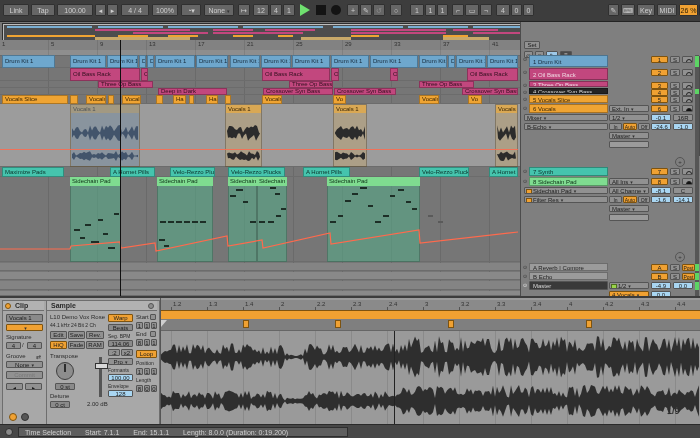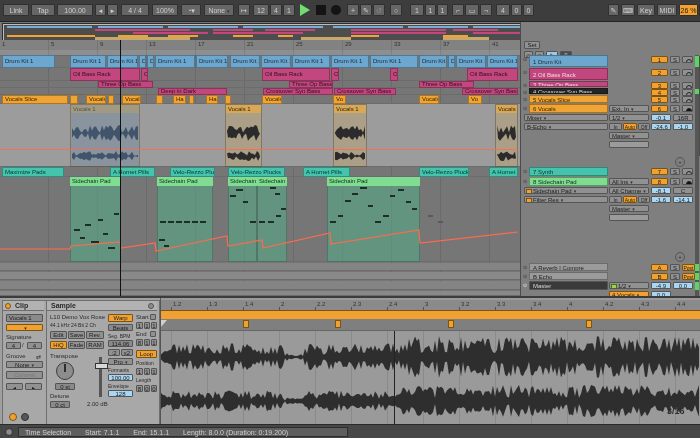--- a/index.html
+++ b/index.html
@@ -546,21 +546,21 @@
           <div style="position: absolute; left: 406px; top: 0px; width: 1px; height: 93px; background: rgba(0, 0, 0, 0.1);"></div>
           <div style="position: absolute; left: 442px; top: 0px; width: 1px; height: 93px; background: rgba(0, 0, 0, 0.1);"></div>
           <div style="position: absolute; left: 478px; top: 0px; width: 1px; height: 93px; background: rgba(0, 0, 0, 0.1);"></div>
           <div style="position: absolute; left: 514px; top: 0px; width: 1px; height: 93px; background: rgba(0, 0, 0, 0.1);"></div>
           <svg width="540" height="93" style="left: 0px; top: 0px;">
             <path d="M0,23.5 L2,21.5625490211778 L4,20.01048250860731 L6,20.476319456829515 L8,19.352180879846856 L10,18.723848245863337 L12,13.668164117290871 L14,13.542753651090607 L16,22.496454622552847 L18,13.95381542013638 L20,21.293423558658105 L22,15.365485039721534 L24,19.898173271561973 L26,13.244710571128962 L28,22.34389594559252 L30,22.22519948488116 L32,12.903697971785732 L34,18.096256108101443 L36,13.862289071338637 L38,15.041134091810818 L40,19.231237438532844 L42,14.038262424914137 L44,22.410456154284475 L46,18.0771174513211 L48,16.403205102666107 L50,19.360067743815307 L52,21.776055779897433 L54,22.55588992480625 L56,18.12657073821174 L58,21.961318565736292 L60,22.631697501416056 L62,13.421705197873962 L64,18.086705116802477 L66,15.836300747407222 L68,21.047019438170537 L70,12.553740653383102 L72,12.616703389958275 L74,21.80537705004099 L76,22.07666488875111 L78,18.25160689606855 L80,21.914420313296432 L82,13.476373273078934 L84,16.77404064572329 L86,13.11938693207776 L88,15.202970488964638 L90,15.688600266483263 L92,19.746814021076716 L94,18.175317303455813 L96,21.167050217565702 L98,19.230449053990014 L100,23.260331332343412 L102,16.318545287400866 L104,23.325778702988373 L106,20.601658609688457 L108,23.028316777239525 L110,15.558373373911309 L112,22.843586527473235 L114,16.923409189425 L116,23.17792373146949 L118,15.108237237473077 L120,13.947435450951161 L122,17.611912780514103 L124,24.817817983433635 L126,22.31229297240352 L128,24.550136423148068 L130,23.63947856785926 L132,24.15000324090288 L134,25.095552226962717 L136,24.974858074102485 L138,24.29412350673224 L140,23.179279749404305 L142,24.939549277238257 L144,17.55202088110309 L146,22.448171745614673 L148,13.498230777498975 L150,12.898229385631566 L152,15.59110337504535 L154,19.035396945299 L156,14.424897175260412 L158,17.387383510627842 L160,17.60680865489121 L162,23.21450930734136 L164,23.20149525715169 L166,20.53528468550212 L168,13.140172194489423 L170,19.43670873272913 L172,13.750057721355688 L174,21.600639172293086 L176,19.693966205821198 L178,22.33643675786152 L180,21.022999345535936 L182,16.070494908461114 L184,16.402783595767687 L186,15.922720162685437 L188,21.320707958962885 L190,19.656020721384266 L192,16.58914881097735 L194,12.722941904736217 L196,17.10796172304981 L198,21.563243056461943 L200,14.037694988466683 L202,21.77048005513643 L204,21.483079479247863 L206,16.23554171925565 L208,17.891265265373477 L210,15.348163465479956 L212,19.8020871503104 L214,14.30727643442151 L216,19.788519704947248 L218,16.444138721359195 L220,20.165271724450577 L222,19.195500159323274 L224,14.779202021505625 L226,13.012918576176162 L228,12.539374988380587 L230,21.127779750670015 L232,12.586555218971625 L234,20.875679703534843 L236,17.744690355124476 L238,22.73718104296495 L240,13.989542903274241 L242,19.68300041806783 L244,13.150247211546594 L246,20.15098938375595 L248,7.824327327948595 L250,16.439230610221784 L252,11.117196135429184 L254,5.411774068946759 L256,9.88645776365738 L258,7.452338866590797 L260,21.641659891972814 L262,20.925732215494282 L264,16.906154812189197 L266,16.086120856795603 L268,14.382842173679636 L270,19.792544612204438 L272,21.187708807929177 L274,9.436515945271957 L276,21.164897004885642 L278,5.364234215776378 L280,12.320120339815002 L282,10.891929908232486 L284,21.10772825973436 L286,21.157919158494042 L288,8.13348740242509 L290,11.575313969159469 L292,11.649188183157094 L294,19.860258119191712 L296,16.697499663804045 L298,19.38251299848962 L300,6.368183478582431 L302,21.072479781081892 L304,9.221360411273235 L306,17.5410956282637 L308,16.860604705874422 L310,10.231187208395612 L312,12.112985780195867 L314,12.978012409555594 L316,9.497265036209864 L318,10.066774860561235 L320,10.931707223600096 L322,6.780224817796626 L324,14.98600465170748 L326,8.111470451182687 L328,8.12009369588959 L330,16.90931677191547 L332,21.336882145909478 L334,21.992206288885427 L336,18.829875097916375 L338,7.003761576226861 L340,19.988629852494796 L342,19.074598571077466 L344,8.595364104207373 L346,6.48413167929175 L348,11.527591548473719 L350,6.4985354813441525 L352,19.238310978269872 L354,7.7831768943811745 L356,17.241321490319024 L358,15.54283967781448 L360,8.021112586260276 L362,7.013034136559508 L364,11.513096944679637 L366,14.6109675789412 L368,21.414111575982314 L370,8.08723366657432 L372,7.509572659029434 L374,11.788735104675562 L376,12.003054659001918 L378,17.54723831881332 L380,16.3483012103773 L382,7.415853307171709 L384,15.40261917025582 L386,13.932558301594508 L388,8.603714265526651 L390,19.434565385615134 L392,9.93393670603291 L394,15.218443687650142 L396,6.256450090559518 L398,17.05841665654334 L400,5.432204335281131 L402,10.048356196369422 L404,8.083668383694746 L406,20.950632246803433 L408,10.495870349948472 L410,12.434974004655032 L412,16.65951311628433 L414,8.184016177190188 L416,20.18001917577658 L418,16.6100859225442 L420,18.721388788956574 L422,19.936020024468597 L424,17.639691564400707 L426,12.482762492577967 L428,12.734186828730525 L430,12.29061571879829 L432,12.414319874327703 L434,19.98241454161871 L436,5.255862047598203 L438,5.850792006961637 L440,17.097687737813793 L442,7.185984814625407 L444,19.640470177793578 L446,18.13686067580095 L448,14.758176687489732 L450,16.48810913649022 L452,6.544261859991639 L454,6.629437509769378 L456,10.573839672011673 L458,6.400353972313315 L460,14.458615072655448 L462,18.72588045132725 L464,10.093696020946663 L466,20.274870224729238 L468,8.798127164444669 L470,12.078508733668786 L472,9.67934836721506 L474,20.885520554148023 L476,7.807399401428665 L478,14.502254711326076 L480,17.45892979629782 L482,20.420663357088095 L484,6.202144134840456 L486,6.277499067759891 L488,20.418714686830207 L490,12.997015906040177 L492,7.677055230822223 L494,11.944749648148354 L496,13.828904925746974 L498,19.673817135134595 L500,15.768333067473577 L502,8.563106374992639 L504,7.441246359657814 L506,17.678813823866037 L508,8.021698112951345 L510,21.044711007557634 L512,13.976004032223864 L514,5.891303492286919 L516,15.43063018715302 L518,5.933561537741298 L520,20.541285157716267 L522,7.732962489417332 L524,14.302965730427786 L526,7.891395731228112 L528,6.744393813531495 L530,18.48926155261106 L532,6.493729126908146 L534,17.915855915947397 L536,11.664890964435472 L538,16.604965662924222 L538,35.39503433707578 L536,40.33510903556453 L534,34.0841440840526 L532,45.50627087309185 L530,33.51073844738894 L528,45.255606186468505 L526,44.108604268771884 L524,37.697034269572214 L522,44.26703751058267 L520,31.458714842283733 L518,46.0664384622587 L516,36.56936981284698 L514,46.10869650771308 L512,38.02399596777614 L510,30.955288992442366 L508,43.97830188704866 L506,34.32118617613396 L504,44.55875364034219 L502,43.43689362500736 L500,36.23166693252642 L498,32.3261828648654 L496,38.171095074253024 L494,40.05525035185165 L492,44.32294476917778 L490,39.002984093959824 L488,31.581285313169793 L486,45.72250093224011 L484,45.79785586515955 L482,31.579336642911905 L480,34.541070203702176 L478,37.497745288673926 L476,44.19260059857133 L474,31.114479445851977 L472,42.320651632784944 L470,39.921491266331216 L468,43.201872835555335 L466,31.725129775270762 L464,41.906303979053334 L462,33.27411954867275 L460,37.54138492734455 L458,45.59964602768669 L456,41.42616032798833 L454,45.370562490230625 L452,45.455738140008364 L450,35.51189086350978 L448,37.24182331251027 L446,33.863139324199054 L444,32.359529822206426 L442,44.81401518537459 L440,34.90231226218621 L438,46.14920799303836 L436,46.7441379524018 L434,32.01758545838129 L432,39.5856801256723 L430,39.70938428120171 L428,39.26581317126947 L426,39.51723750742203 L424,34.36030843559929 L422,32.0639799755314 L420,33.278611211043426 L418,35.3899140774558 L416,31.81998082422342 L414,43.81598382280981 L412,35.34048688371567 L410,39.56502599534497 L408,41.504129650051524 L406,31.049367753196567 L404,43.91633161630526 L402,41.951643803630574 L400,46.56779566471887 L398,34.94158334345666 L396,45.74354990944048 L394,36.781556312349856 L392,42.06606329396709 L390,32.56543461438487 L388,43.39628573447335 L386,38.06744169840549 L384,36.59738082974418 L382,44.58414669282829 L380,35.6516987896227 L378,34.45276168118668 L376,39.99694534099808 L374,40.21126489532444 L372,44.49042734097057 L370,43.91276633342568 L368,30.585888424017686 L366,37.3890324210588 L364,40.48690305532036 L362,44.98696586344049 L360,43.97888741373973 L358,36.457160322185516 L356,34.758678509680976 L354,44.21682310561883 L352,32.76168902173013 L350,45.50146451865585 L348,40.47240845152628 L346,45.51586832070825 L344,43.40463589579262 L342,32.925401428922534 L340,32.011370147505204 L338,44.996238423773136 L336,33.17012490208363 L334,30.007793711114573 L332,30.663117854090522 L330,35.09068322808453 L328,43.879906304110406 L326,43.88852954881732 L324,37.01399534829252 L322,45.21977518220338 L320,41.0682927763999 L318,41.93322513943876 L316,42.50273496379013 L314,39.021987590444404 L312,39.88701421980413 L310,41.76881279160439 L308,35.13939529412558 L306,34.458904371736296 L304,42.77863958872676 L302,30.927520218918108 L300,45.63181652141757 L298,32.61748700151038 L296,35.302500336195955 L294,32.13974188080829 L292,40.350811816842906 L290,40.42468603084053 L288,43.86651259757491 L286,30.842080841505958 L284,30.89227174026564 L282,41.108070091767516 L280,39.679879660184994 L278,46.63576578422362 L276,30.835102995114358 L274,42.56348405472804 L272,30.812291192070823 L270,32.20745538779556 L268,37.617157826320366 L266,35.9138791432044 L264,35.0938451878108 L262,31.074267784505718 L260,30.358340108027186 L258,44.54766113340921 L256,42.113542236342624 L254,46.588225931053245 L252,40.88280386457082 L250,35.560769389778216 L248,44.175672672051405 L246,31.84901061624405 L244,38.84975278845341 L242,32.316999581932166 L240,38.01045709672576 L238,29.26281895703505 L236,34.255309644875524 L234,31.124320296465157 L232,39.413444781028375 L230,30.872220249329985 L228,39.46062501161941 L226,38.98708142382384 L224,37.220797978494375 L222,32.804499840676726 L220,31.834728275549423 L218,35.555861278640805 L216,32.21148029505275 L214,37.69272356557849 L212,32.1979128496896 L210,36.651836534520044 L208,34.10873473462652 L206,35.76445828074435 L204,30.516920520752137 L202,30.22951994486357 L200,37.96230501153332 L198,30.436756943538057 L196,34.89203827695019 L194,39.27705809526378 L192,35.41085118902265 L190,32.343979278615734 L188,30.679292041037115 L186,36.07727983731456 L184,35.59721640423231 L182,35.929505091538886 L180,30.977000654464064 L178,29.66356324213848 L176,32.3060337941788 L174,30.399360827706914 L172,38.24994227864431 L170,32.56329126727087 L168,38.85982780551058 L166,31.46471531449788 L164,28.79850474284831 L162,28.78549069265864 L160,34.39319134510879 L158,34.61261648937216 L156,37.57510282473959 L154,32.964603054701 L152,36.40889662495465 L150,39.101770614368434 L148,38.501769222501025 L146,29.551828254385327 L144,34.44797911889691 L142,27.060450722761743 L140,28.820720250595695 L138,27.70587649326776 L136,27.025141925897515 L134,26.904447773037283 L132,27.84999675909712 L130,28.36052143214074 L128,27.449863576851932 L126,29.68770702759648 L124,27.182182016566365 L122,34.3880872194859 L120,38.05256454904884 L118,36.89176276252692 L116,28.82207626853051 L114,35.076590810575 L112,29.156413472526765 L110,36.44162662608869 L108,28.971683222760475 L106,31.398341390311543 L104,28.674221297011627 L102,35.681454712599134 L100,28.739668667656588 L98,32.769550946009986 L96,30.832949782434298 L94,33.82468269654419 L92,32.253185978923284 L90,36.31139973351674 L88,36.79702951103536 L86,38.88061306792224 L84,35.22595935427671 L82,38.523626726921066 L80,30.085579686703568 L78,33.74839310393145 L76,29.92333511124889 L74,30.19462294995901 L72,39.383296610041725 L70,39.4462593466169 L68,30.952980561829463 L66,36.16369925259278 L64,33.91329488319752 L62,38.57829480212604 L60,29.368302498583944 L58,30.038681434263708 L56,33.87342926178826 L54,29.44411007519375 L52,30.223944220102567 L50,32.63993225618469 L48,35.59679489733389 L46,33.9228825486789 L44,29.589543845715525 L42,37.96173757508586 L40,32.768762561467156 L38,36.95886590818918 L36,38.13771092866136 L34,33.90374389189856 L32,39.09630202821427 L30,29.77480051511884 L28,29.65610405440748 L26,38.75528942887104 L24,32.10182672843803 L22,36.634514960278466 L20,30.706576441341895 L18,38.04618457986362 L16,29.503545377447153 L14,38.45724634890939 L12,38.33183588270913 L10,33.27615175413666 L8,32.647819120153144 L6,31.523680543170485 L4,31.98951749139269 L2,30.4374509788222 L0,28.5 Z" fill="#2e2e2e"></path>
             <path d="M0,61.84315780456804 L2,63.91533145798829 L4,64.329585414287 L6,66.61286435185481 L8,65.51388169453726 L10,66.82708831198775 L12,59.68493983055494 L14,62.364010037676344 L16,61.90108691979083 L18,62.03007084316225 L20,67.38481693102665 L22,63.12257858464145 L24,65.86246854095334 L26,64.05739137078923 L28,60.27877588150524 L30,67.28181321396062 L32,63.98318284891215 L34,63.249300785592425 L36,65.86408840228927 L38,61.22143621978583 L40,63.84638412535918 L42,63.54524818499602 L44,67.59060481363821 L46,61.931987060264944 L48,62.03516143400484 L50,64.0381758765626 L52,67.73612470956068 L54,60.23327178543943 L56,64.0552224989685 L58,62.22006654241195 L60,67.89159470997751 L62,66.02698618476907 L64,60.91476957106521 L66,60.42758903976246 L68,59.582030636175986 L70,60.280926006859225 L72,61.09132148556775 L74,62.30581411700667 L76,62.671033881441545 L78,66.77218779170944 L80,61.64663120155717 L82,66.65426982356352 L84,59.89177227753229 L86,64.45580213099572 L88,59.63318886525791 L90,68.03876101359224 L92,65.72972789656225 L94,65.49345008035088 L96,62.50627500064408 L98,63.24616404130136 L100,66.56028481939047 L102,63.00732018909781 L104,67.07700938669099 L106,59.65763186730961 L108,61.454155807303906 L110,60.63120311781167 L112,67.35875052015282 L114,62.06513105921447 L116,67.91983077543759 L118,63.704503755310284 L120,62.869993253353165 L122,67.28460077440766 L124,69.38763294553758 L126,66.86453397144498 L128,67.47362584349345 L130,67.737609594621 L132,67.01303296059608 L134,68.15055307140118 L136,67.39855480872127 L138,67.77929396028271 L140,67.78849202456651 L142,67.32378974761114 L144,64.45947827116193 L146,64.07373404879239 L148,59.9744824054942 L150,63.484828452978256 L152,61.90893840747711 L154,65.86861488970098 L156,67.51787541914354 L158,63.46509340007149 L160,64.13040179527611 L162,62.339364272774255 L164,62.29594793445034 L166,63.86056217319281 L168,59.8522792777116 L170,61.04590038012866 L172,60.50922724328819 L174,63.44594177222352 L176,59.99419034691775 L178,67.43684313288337 L180,59.660226328459245 L182,65.34520127167605 L184,64.67686129879309 L186,61.24406181261293 L188,62.75329650999061 L190,65.0079396157914 L192,65.4280144787849 L194,64.1918973443479 L196,62.97486002718797 L198,63.04621099059685 L200,64.79485448638216 L202,62.41195224642324 L204,61.94116215236336 L206,65.1861682676572 L208,64.91929671978149 L210,62.42411657970486 L212,66.75209328881436 L214,60.56436729659151 L216,62.97288981351725 L218,67.64104465533747 L220,62.98501688428805 L222,66.3075256852353 L224,60.33014563716424 L226,63.32482993372061 L228,65.95500208419398 L230,65.15669301653837 L232,64.65475508279418 L234,65.83066310013223 L236,63.82750154332496 L238,63.60279261641692 L240,61.906695205705766 L242,56.47610795188077 L244,57.72805931811611 L246,61.73147702024384 L248,58.01920190990941 L250,63.747251681049335 L252,63.37486553809919 L254,60.65902870166244 L256,55.92912753551258 L258,54.90437431115651 L260,56.451946042181895 L262,60.480238689570726 L264,58.02776978782674 L266,59.295994964097346 L268,56.29578546168476 L270,56.56651505789942 L272,58.738048462446145 L274,66.95461428619559 L276,55.02815928037868 L278,57.071028884015504 L280,55.76907409306178 L282,57.254073009600916 L284,62.82729000489891 L286,59.50245046026191 L288,57.614739323431664 L290,56.76973735247979 L292,60.072252228019266 L294,56.36574948203729 L296,62.39169826361611 L298,63.4282948368489 L300,62.73309686590182 L302,63.91823287761808 L304,62.642813323800695 L306,57.20086016465851 L308,60.79818604963985 L310,58.35819801774649 L312,63.55662201095886 L314,59.61899718374167 L316,59.90966839535439 L318,59.31689207765403 L320,60.24582185382441 L322,65.07063770565844 L324,60.56321942373495 L326,60.425036055768594 L328,59.98947355160777 L330,63.75148310445132 L332,54.48038395096957 L334,65.86829609696466 L336,55.74133132574302 L338,61.94430474621103 L340,59.42059563164908 L342,54.3327642760472 L344,60.11477069594243 L346,65.75740303068262 L348,66.54675185656782 L350,54.27934244255988 L352,63.039195805699094 L354,60.22185973269009 L356,57.040663826199776 L358,54.03949370008246 L360,61.48144956425464 L362,61.38657525175451 L364,56.55453887873332 L366,58.64572554002061 L368,66.24943780326142 L370,56.71590111466932 L372,54.96600284811399 L374,62.86352924332786 L376,58.07379730615752 L378,58.4486542996692 L380,61.82417361632983 L382,56.95193175838679 L384,62.19204345735283 L386,55.908496860436266 L388,61.98522997125547 L390,56.01984582574448 L392,63.258083978462274 L394,61.99207627978831 L396,64.91159545588253 L398,60.068760747104264 L400,65.6649708116631 L402,61.446111252462686 L404,65.42196143336278 L406,66.54416273224075 L408,56.30630711918448 L410,56.705195288015574 L412,55.42288008445992 L414,64.95563841766553 L416,56.80883955744943 L418,66.8665668673209 L420,62.81083597672876 L422,55.006160043888706 L424,53.95060628456189 L426,61.90063081310354 L428,59.4967045375979 L430,53.88724463858678 L432,54.64180070820118 L434,55.83089412210038 L436,62.1026792795507 L438,63.01540576735377 L440,58.876925312721994 L442,54.76866589843647 L444,58.8525423939528 L446,54.421205095864785 L448,61.429632795951015 L450,57.592695254630144 L452,61.342020661237605 L454,54.25080884729048 L456,59.363058456251586 L458,54.078928764410364 L460,61.837826577224995 L462,62.68483019122496 L464,55.07321087052135 L466,56.720044629611294 L468,59.118042969679614 L470,57.35833693144593 L472,64.72891640681047 L474,61.95900373698986 L476,57.46876098590552 L478,62.90184634094888 L480,54.36282530348047 L482,56.309669614734716 L484,59.384627204104206 L486,55.09568138162352 L488,57.64251494317851 L490,62.515812820398956 L492,63.83233016362088 L494,65.55286234478368 L496,60.94311010128816 L498,60.31328900880281 L500,60.16210971674636 L502,58.9266458125095 L504,64.28326346968774 L506,62.93653544362382 L508,56.299162918826724 L510,65.55683670834635 L512,62.49797254711804 L514,61.58149491915678 L516,63.40178915644865 L518,58.448184734229564 L520,60.88149004229305 L522,62.58610815273093 L524,64.17817507555593 L526,60.91021233820453 L528,61.51594211194124 L530,59.12752888255428 L532,60.296008269541254 L534,66.08622969760889 L536,59.518049331836444 L538,54.30200906954006 L538,85.69799093045994 L536,80.48195066816355 L534,73.91377030239111 L532,79.70399173045874 L530,80.87247111744571 L528,78.48405788805876 L526,79.08978766179547 L524,75.82182492444407 L522,77.41389184726907 L520,79.11850995770695 L518,81.55181526577044 L516,76.59821084355134 L514,78.41850508084322 L512,77.50202745288196 L510,74.44316329165365 L508,83.70083708117328 L506,77.06346455637618 L504,75.71673653031226 L502,81.0733541874905 L500,79.83789028325364 L498,79.68671099119719 L496,79.05688989871183 L494,74.44713765521632 L492,76.16766983637912 L490,77.48418717960105 L488,82.35748505682149 L486,84.90431861837648 L484,80.6153727958958 L482,83.69033038526528 L480,85.63717469651954 L478,77.09815365905112 L476,82.53123901409448 L474,78.04099626301014 L472,75.27108359318953 L470,82.64166306855407 L468,80.8819570303204 L466,83.2799553703887 L464,84.92678912947865 L462,77.31516980877504 L460,78.16217342277501 L458,85.92107123558964 L456,80.6369415437484 L454,85.74919115270953 L452,78.6579793387624 L450,82.40730474536986 L448,78.57036720404899 L446,85.57879490413522 L444,81.1474576060472 L442,85.23133410156353 L440,81.123074687278 L438,76.98459423264623 L436,77.8973207204493 L434,84.16910587789961 L432,85.35819929179883 L430,86.11275536141322 L428,80.5032954624021 L426,78.09936918689647 L424,86.0493937154381 L422,84.9938399561113 L420,77.18916402327125 L418,73.1334331326791 L416,83.19116044255057 L414,75.04436158233447 L412,84.57711991554008 L410,83.29480471198443 L408,83.69369288081552 L406,73.45583726775925 L404,74.57803856663722 L402,78.55388874753731 L400,74.3350291883369 L398,79.93123925289574 L396,75.08840454411747 L394,78.00792372021169 L392,76.74191602153773 L390,83.98015417425552 L388,78.01477002874452 L386,84.09150313956374 L384,77.80795654264716 L382,83.04806824161321 L380,78.17582638367017 L378,81.5513457003308 L376,81.92620269384248 L374,77.13647075667214 L372,85.03399715188601 L370,83.28409888533068 L368,73.75056219673858 L366,81.3542744599794 L364,83.44546112126667 L362,78.61342474824549 L360,78.51855043574537 L358,85.96050629991754 L356,82.95933617380022 L354,79.77814026730991 L352,76.9608041943009 L350,85.72065755744012 L348,73.45324814343218 L346,74.24259696931738 L344,79.88522930405757 L342,85.6672357239528 L340,80.57940436835092 L338,78.05569525378897 L336,84.25866867425698 L334,74.13170390303534 L332,85.51961604903043 L330,76.24851689554869 L328,80.01052644839223 L326,79.57496394423141 L324,79.43678057626505 L322,74.92936229434156 L320,79.75417814617559 L318,80.68310792234597 L316,80.09033160464561 L314,80.38100281625833 L312,76.44337798904114 L310,81.64180198225351 L308,79.20181395036015 L306,82.79913983534149 L304,77.3571866761993 L302,76.08176712238192 L300,77.26690313409819 L298,76.57170516315111 L296,77.6083017363839 L294,83.63425051796271 L292,79.92774777198073 L290,83.23026264752022 L288,82.38526067656834 L286,80.49754953973809 L284,77.17270999510109 L282,82.74592699039908 L280,84.23092590693821 L278,82.9289711159845 L276,84.97184071962131 L274,73.04538571380441 L272,81.26195153755386 L270,83.43348494210058 L268,83.70421453831524 L266,80.70400503590265 L264,81.97223021217326 L262,79.51976131042927 L260,83.54805395781811 L258,85.09562568884348 L256,84.07087246448742 L254,79.34097129833756 L252,76.62513446190081 L250,76.25274831895067 L248,81.98079809009059 L246,78.26852297975617 L244,82.27194068188389 L242,83.52389204811922 L240,78.09330479429424 L238,76.39720738358308 L236,76.17249845667504 L234,74.16933689986777 L232,75.34524491720582 L230,74.84330698346163 L228,74.04499791580602 L226,76.67517006627939 L224,79.66985436283576 L222,73.6924743147647 L220,77.01498311571194 L218,72.35895534466253 L216,77.02711018648274 L214,79.43563270340849 L212,73.24790671118564 L210,77.57588342029514 L208,75.08070328021851 L206,74.8138317323428 L204,78.05883784763664 L202,77.58804775357676 L200,75.20514551361784 L198,76.95378900940315 L196,77.02513997281203 L194,75.8081026556521 L192,74.5719855212151 L190,74.9920603842086 L188,77.24670349000938 L186,78.75593818738707 L184,75.32313870120691 L182,74.65479872832395 L180,80.33977367154075 L178,72.56315686711663 L176,80.00580965308225 L174,76.55405822777648 L172,79.4907727567118 L170,78.95409961987134 L168,80.1477207222884 L166,76.13943782680718 L164,77.70405206554966 L162,77.66063572722574 L160,75.86959820472389 L158,76.5349065999285 L156,72.48212458085646 L154,74.13138511029902 L152,78.09106159252289 L150,76.51517154702175 L148,80.0255175945058 L146,75.92626595120761 L144,75.54052172883807 L142,72.67621025238886 L140,72.21150797543349 L138,72.22070603971729 L136,72.60144519127873 L134,71.84944692859882 L132,72.98696703940392 L130,72.262390405379 L128,72.52637415650655 L126,73.13546602855502 L124,70.61236705446242 L122,72.71539922559234 L120,77.13000674664683 L118,76.29549624468972 L116,72.08016922456241 L114,77.93486894078552 L112,72.64124947984718 L110,79.36879688218832 L108,78.5458441926961 L106,80.3423681326904 L104,72.92299061330901 L102,76.99267981090219 L100,73.43971518060953 L98,76.75383595869863 L96,77.49372499935592 L94,74.50654991964912 L92,74.27027210343775 L90,71.96123898640776 L88,80.3668111347421 L86,75.54419786900428 L84,80.10822772246772 L82,73.34573017643648 L80,78.35336879844283 L78,73.22781220829056 L76,77.32896611855845 L74,77.69418588299334 L72,78.90867851443225 L70,79.71907399314077 L68,80.41796936382401 L66,79.57241096023753 L64,79.08523042893479 L62,73.97301381523093 L60,72.10840529002249 L58,77.77993345758804 L56,75.9447775010315 L54,79.76672821456057 L52,72.26387529043932 L50,75.9618241234374 L48,77.96483856599517 L46,78.06801293973506 L44,72.40939518636179 L42,76.45475181500399 L40,76.15361587464082 L38,78.77856378021417 L36,74.13591159771073 L34,76.75069921440758 L32,76.01681715108785 L30,72.71818678603938 L28,79.72122411849476 L26,75.94260862921077 L24,74.13753145904666 L22,76.87742141535855 L20,72.61518306897335 L18,77.96992915683775 L16,78.09891308020917 L14,77.63598996232366 L12,80.31506016944506 L10,73.17291168801225 L8,74.48611830546274 L6,73.38713564814519 L4,75.670414585713 L2,76.08466854201171 L0,78.15684219543196 Z" fill="#2e2e2e"></path>
           </svg>
         </div>
       <div class="abs" style="left:233px;top:33px;width:1px;height:93px;background:#222"></div>
-      <div class="abs" style="left:506px;top:108px;font-size:9px;font-weight:bold;color:#2e2e2e">3/16</div>
+      <div class="abs" style="left:506px;top:108px;font-size:9px;font-weight:bold;color:#2e2e2e">1/9</div>
     </div>
   </div>
 
   <div id="statusbar">
     <div class="circlebtn" style="left:5px;top:3px;width:8px;height:8px;background:#8a8a8a;border:1px solid #2e2e2e"></div>
     <div class="abs" style="left:18px;top:2px;width:330px;height:10px;background:#5e5e5e;border:1px solid #2e2e2e;display:flex;gap:14px;align-items:center;padding:0 6px;box-sizing:border-box">
       <span class="st">Time Selection</span>
       <span class="st">Start: 7.1.1</span>
       <span class="st">End: 15.1.1</span>
       <span class="st">Length: 8.0.0 (Duration: 0:19.200)</span>

